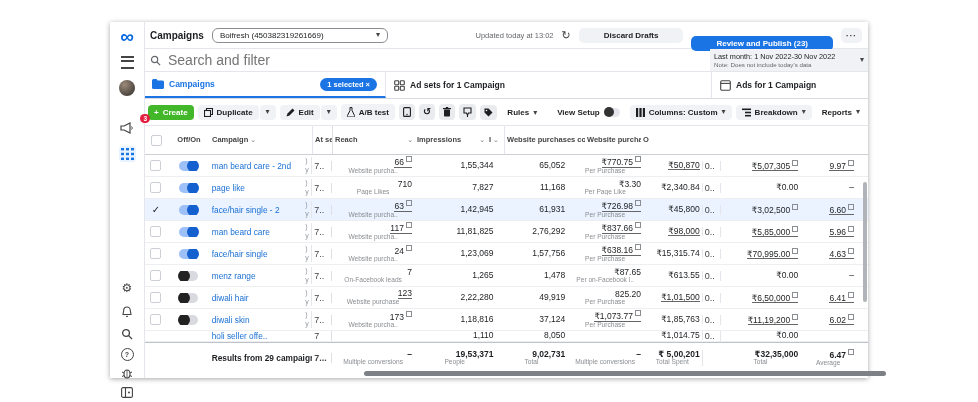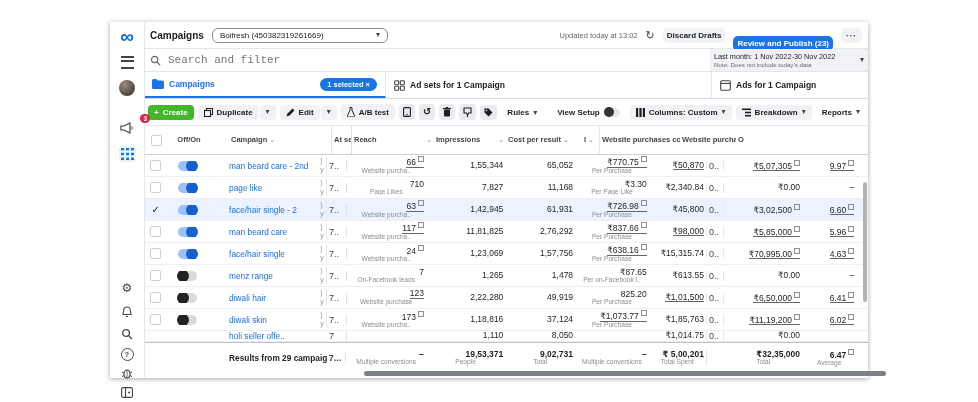--- a/index.html
+++ b/index.html
@@ -21,26 +21,26 @@
   .gear{font-size:12px;color:#444;line-height:1;}
   
   .main{position:absolute;left:34px;top:0;right:0;bottom:0;}
   .topbar{height:26px;display:flex;align-items:center;border-bottom:1px solid #e4e6eb;padding:0 6px;gap:8px;}
   .tb-title{font-weight:700;font-size:10px;}
   .acct-select{display:flex;align-items:center;gap:6px;border:1px solid #8a8d91;border-radius:6px;
                padding:2px 7px;font-size:8px;min-width:160px;justify-content:space-between;}
   .spacer{flex:1;}
   .updated{color:#65676b;font-size:7.5px;}
   .refresh{font-size:11px;color:#444;line-height:1;}
-  .btn{border-radius:5px;padding:3px 4px;font-size:8px;font-weight:700;background:#f0f2f5;color:#1c1e21;white-space:nowrap;}
+  .btn{border-radius:5px;padding:3px 25px;font-size:8px;font-weight:700;background:#f0f2f5;color:#1c1e21;white-space:nowrap;}
   .btn.blue{background:#1b74e4;color:#fff;margin-top:16px;}
   .btn.sq{padding:3px 5px;letter-spacing:1px;}
   
   .searchrow{height:22px;display:flex;align-items:center;border-bottom:1px solid #e4e6eb;padding:0 6px;position:relative;}
-  .searchrow input{border:0;outline:0;font-size:11px;color:#65676b;flex:1;background:transparent;font-family:Liberation Mono, monospace;}
+  .searchrow input{border:0;outline:0;font-size:14px;color:#65676b;flex:1;background:transparent;font-family:Liberation Sans, sans-serif;}
   .daterange{position:absolute;right:0;top:0;height:100%;width:158px;background:#f0f2f5;display:flex;align-items:center;padding:0 4px;gap:3px;box-sizing:border-box;}
   .dr-l1{font-size:7.3px;font-weight:400;white-space:nowrap;}
   .dr-l2{font-size:6.2px;color:#65676b;white-space:nowrap;}
   .caret{font-size:8px;color:#444;line-height:1;}
   
   .tabs{height:26px;display:flex;border-bottom:1px solid #d8dadf;background:#fff;}
   .tab{display:flex;align-items:center;gap:5px;padding:0 8px;border-right:1px solid #e4e6eb;font-size:8.5px;font-weight:700;}
   .tab.first{width:225px;justify-content:space-between;border-bottom:2px solid #1b74e4;}
   .tab .tlabel{color:#1c1e21;}
   .tab.first .tlabel{color:#1b74e4;}
@@ -59,21 +59,21 @@
   .thead{display:flex;align-items:stretch;height:28px;border-bottom:1px solid #ccd0d5;font-size:7.5px;font-weight:700;color:#444;}
   .th{display:flex;align-items:center;gap:2px;padding:0 2px;box-sizing:border-box;white-space:normal;line-height:1.1;}
   .hcaret{color:#90949c;font-size:7px;}
   .trow{display:flex;align-items:center;height:22px;border-bottom:1px solid #eceef1;box-sizing:border-box;}
   .trow.hl{background:#eaf3ff;}
   .trow.partial{height:11px;overflow:hidden;align-items:flex-start;}
   .sumrow{display:flex;align-items:center;height:30px;border-top:1px solid #bec3c9;font-size:9px;}
   .cell{box-sizing:border-box;padding:0 2px;white-space:nowrap;overflow:hidden;}
   .c-cb{width:24px;display:flex;justify-content:center;}
   .c-tg{width:42px;display:flex;justify-content:center;}
-  .c-name{width:94px;margin-left:19px;}
+  .c-name{width:94px;}
   .c-clip{width:9px;color:#90949c;font-size:7px;border-right:1px solid #e4e6eb;line-height:1.2;}
   .c-attr{width:20px;color:#444;border-right:1px solid #dddfe2;}
   .c-results{width:82px;}
   .c-reach{width:82px;text-align:right;}
   .c-imp{width:72px;text-align:right;}
   .c-cost{width:76px;}
   .c-spent{width:60px;text-align:right;border-right:1px solid #e4e6eb;}
   .c-icol{width:18px;color:#444;border-right:1px solid #e4e6eb;}
   .c-conv{width:80px;}
   .c-roas{width:56px;}
@@ -350,24 +350,20 @@
         <div class="th cell c-clip"></div>
         <div class="th cell c-attr">At sett</div>
         <div class="th cell c-reach" style="text-align:left;">
               <span>Reach</span>
               <span class="hcaret" style="margin-left:auto;">⌄</span>
             </div>
         <div class="th cell c-imp" style="text-align:right;">
               <span>Impressions</span>
               <span class="hcaret" style="margin-left:auto;">⌄</span>
             </div>
-        <div class="th cell c-cost">
-              <span>Cost per result</span>
-              <span class="hcaret">⌄</span>
-            </div>
         <div class="th cell c-icol">
               <span>I</span>
               <span class="hcaret">⌄</span>
             </div>
         <div class="th cell c-conv">
               <span>Website purchases conversion value</span>
             </div>
         <div class="th cell c-roas">
               <span>Website purchase ROAS (return...</span>
             </div>

